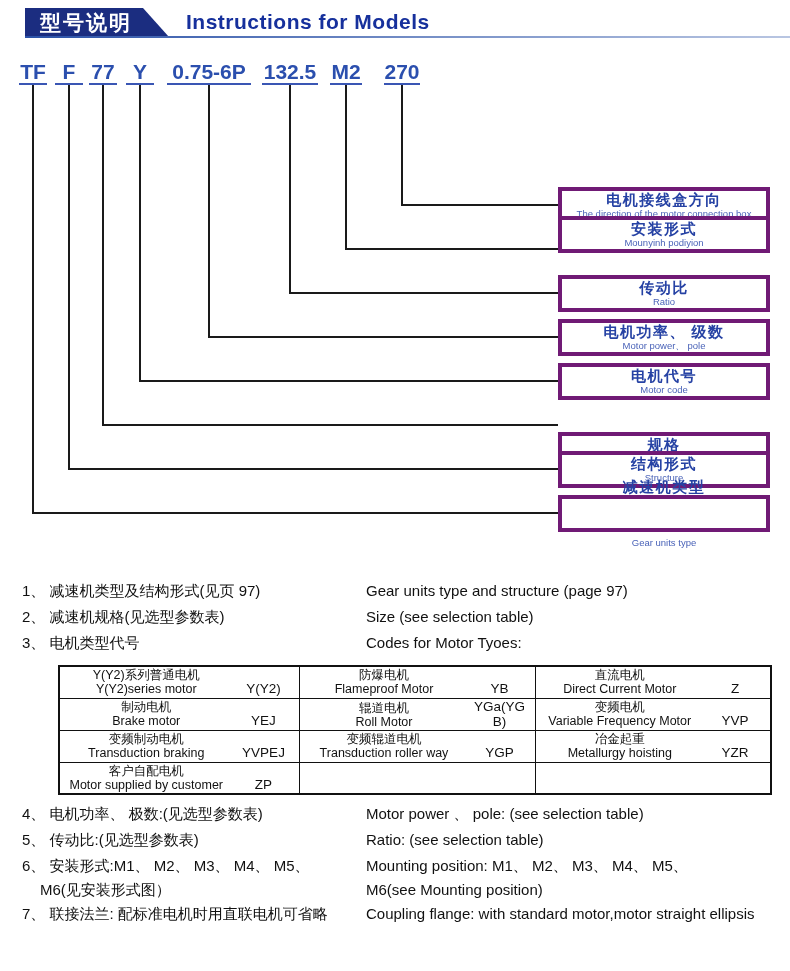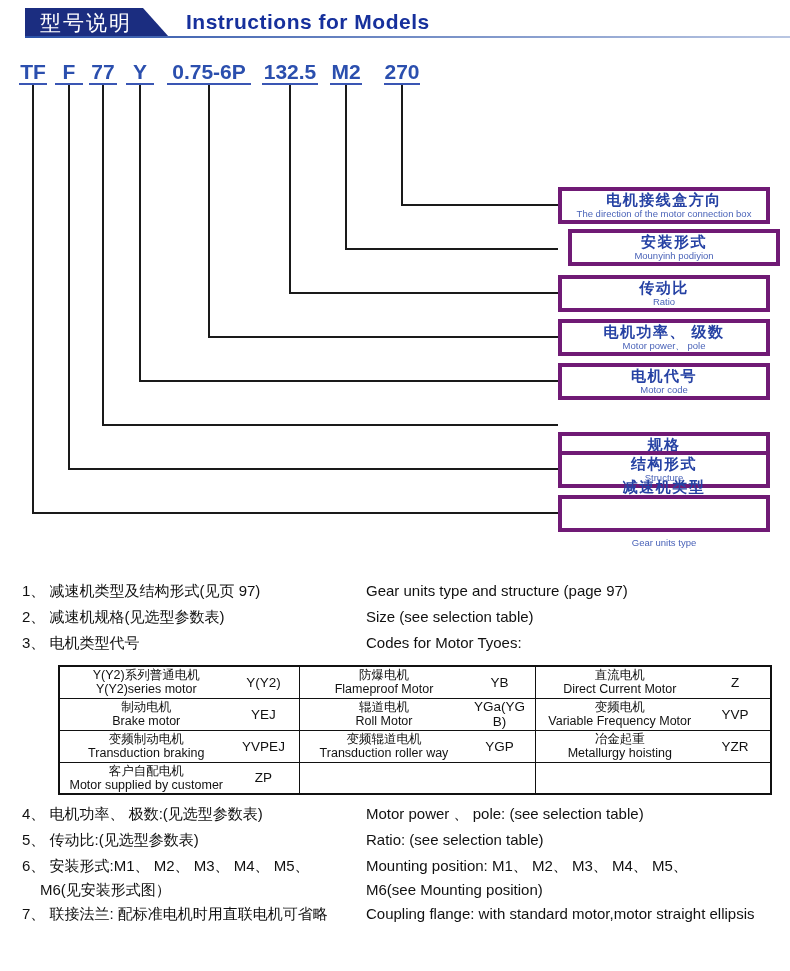--- a/index.html
+++ b/index.html
@@ -3,21 +3,21 @@
 <meta charset="utf-8">
 <style>
   * { margin:0; padding:0; box-sizing:border-box; }
   html,body { background:#ffffff; }
   body { font-family:"Liberation Sans","DejaVu Sans",sans-serif; }
   .page { position:relative; width:790px; height:971px; background:#fff; overflow:hidden; }
 
   
   .hdr-badge{
     position:absolute; left:25px; top:8px; width:144px; height:29px;
-    background:#1b2d80; color:#fff; font-size:21px; font-weight:normal;
+    background:#1b2d80; color:#fff; font-size:21px; font-weight:bold;
     letter-spacing:2px; line-height:29px; padding-left:15px;
     clip-path:polygon(0 0,118px 0,144px 100%,0 100%);
   }
   .hdr-title{
     position:absolute; left:186px; top:10px; font-size:21px; font-weight:bold;
     color:#16309c; letter-spacing:0.5px;
   }
   .hdr-rule{
     position:absolute; left:25px; top:36px; width:765px; height:2px;
     background:linear-gradient(to right,#2b52a8,#b9c6e2);
@@ -52,21 +52,21 @@
 
   
   table.motor{
     position:absolute; left:58px; top:665px; width:712px;
     border-collapse:collapse; table-layout:fixed;
   }
   table.motor td{
     border:1.5px solid #111; height:32px; padding:0 2px; vertical-align:middle;
   }
   table.motor { border:2px solid #111; }
-  .cellwrap{ display:flex; align-items:center; width:100%; }
+  .cellwrap{ display:flex; align-items:flex-end; width:100%; }
   .cname{ flex:1; text-align:center; font-size:12.5px; line-height:14px; color:#111; }
   .ccode{ width:66px; text-align:center; font-size:13.5px; color:#111; }
 </style>
 </head>
 <body>
 
 <div class="page">
 
   <div class="hdr-badge">型号说明</div>
   <div class="hdr-title">Instructions for Models</div>
@@ -96,21 +96,21 @@
   <div class="hline" style="left:139px;top:380px;width:419px;"></div>
   <div class="hline" style="left:208px;top:336px;width:350px;"></div>
   <div class="hline" style="left:289px;top:292px;width:269px;"></div>
   <div class="hline" style="left:345px;top:248px;width:213px;"></div>
   <div class="hline" style="left:401px;top:204px;width:157px;"></div>
 
   <div class="lbox" style="top:187px;">
     <span class="zh">电机接线盒方向</span>
     <span class="en">The direction of the motor connection box</span>
   </div>
-  <div class="lbox" style="top:229px;margin-left:10px;">
+  <div class="lbox" style="top:216px;">
     <span class="zh">安装形式</span>
     <span class="en">Mounyinh podiyion</span>
   </div>
   <div class="lbox" style="top:275px;">
     <span class="zh">传动比</span>
     <span class="en">Ratio</span>
   </div>
   <div class="lbox" style="top:319px;">
     <span class="zh">电机功率、 级数</span>
     <span class="en">Motor power、 pole</span>

